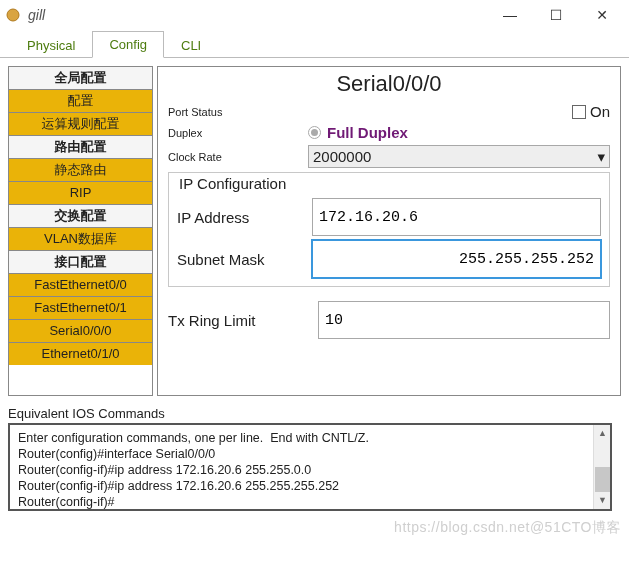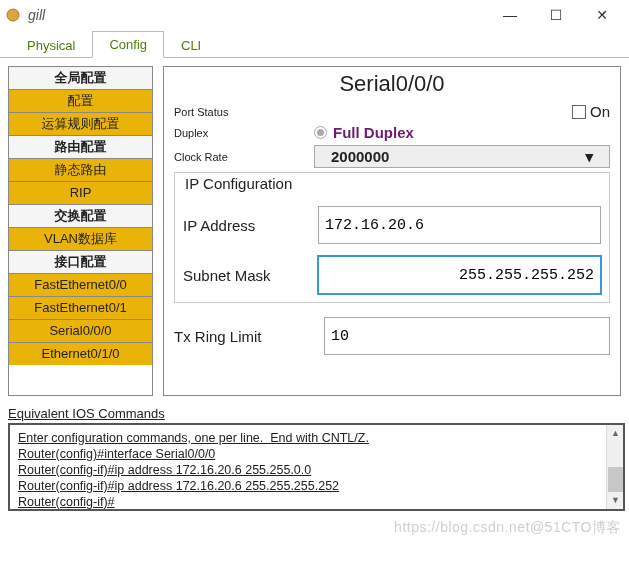--- a/index.html
+++ b/index.html
@@ -6,45 +6,45 @@
   body { margin: 0; background: #fff; font-size: 13px; color: #222; }
   .window { width: 629px; height: 567px; background: #fff; position: relative; }
   .titlebar { height: 30px; display: flex; align-items: center; padding: 0 4px; color: #555; }
   .titlebar .icon-slot { width: 18px; height: 18px; margin-right: 6px; display:flex; align-items:center; justify-content:center;}
   .titlebar .title { flex:1; font-size: 14px; color: #555; font-style: italic; }
   .winbtns { display: flex; }
   .winbtn { width: 46px; height: 30px; display:flex; align-items:center; justify-content:center; color:#333; font-size:14px;}
   .tabstrip { height: 28px; border-bottom: 1px solid #bbb; display:flex; align-items:flex-end; padding-left: 10px; gap:0; position: relative; background:#fff;}
   .tab { padding: 5px 16px; font-size: 13px; border:1px solid transparent; border-bottom:none; position:relative; top:1px; color:#4d7c0f; cursor:default;}
   .tab.active { border-color:#bbb; background:#fff; border-bottom:1px solid #fff; }
-  .mainrow { display:flex; padding: 8px 8px 4px 8px; gap:10px; }
+  .mainrow { display:flex; padding: 8px 8px 4px 8px; gap:4px; }
   .sidebar { width: 145px; border:1px solid #888; background:#fff; }
   .side-item { text-align:center; font-size:13px; padding:2px 2px; border-bottom:1px solid #888; background:#eab308; cursor:default; line-height:18px;}
   .side-item.head { font-weight:bold; background:#f5f5f5;}
   .side-item:last-child { border-bottom:none; }
   .panel { flex:1; border:1px solid #888; background:#fff; padding: 2px 10px 10px 10px; min-height: 330px; position:relative;}
   .panel-title { text-align:center; font-size:22px; padding:2px 0 6px 0; }
   .row { display:flex; align-items:center; margin-bottom:4px; }
   .lab { width: 140px; font-size:11px; }
   .val { flex:1; font-size:15px; display:flex; align-items:center; }
   .checkbox { width:14px; height:14px; border:1px solid #666; margin-right:4px; background:#fff;}
   .radio { width:13px; height:13px; border:1px solid #aaa; border-radius:50%; margin-right:6px; display:inline-block; position:relative;}
   .radio.sel::after { content:""; width:7px; height:7px; background:#aaa; border-radius:50%; position:absolute; left:2px; top:2px;}
   .disabled-text { color:#701a75;font-weight:bold; }
   .on-cell { justify-content: flex-end; }
-  .select-like { flex:1; border:1px solid #a8a8a8; background:#eee; padding:2px 16px; display:flex; align-items:center; justify-content:space-between; font-size:15px; height:23px;font-weight:bold;}
+  .select-like { flex:1; border:1px solid #a8a8a8; background:#eee; padding:2px 4px; display:flex; align-items:center; justify-content:space-between; font-size:15px; height:23px;}
   .fieldset { border:1px solid #c8c8c8; margin:4px 0 0 0; padding:4px 8px 8px 8px;}
   .fs-legend { font-size:15px; margin:-14px 0 2px -2px; background:#fff; display:inline-block; padding:0 4px;}
-  .inprow { display:flex; align-items:center; margin-top:12px; }
+  .inprow { display:flex; align-items:center; margin-top:4px; }
   .inprow .ilab { width:135px; font-size:15px; }
   .tinput { flex:1; border:1px solid #a8a8a8; padding:12px 6px; font-size:15px; font-family:Liberation Mono, monospace; height:38px; background:#fff;}
   .tinput.focus { outline:1px solid #3a97dd; border-color:#3a97dd;text-align:right;}
   .tx-row { display:flex; align-items:center; margin-top:14px;}
   .tx-row .ilab { width:150px; font-size:15px;}
-  .cmds-wrap { padding: 6px 4px 6px 8px; text-decoration: underline; }
+  .cmds-wrap { padding: 6px 17px 6px 8px; }
   .cmds-label { font-size:13px; margin-bottom:2px;}
   .cmds-box { border:2px solid #555; padding:6px 8px; font-family:"Courier New", monospace; font-size:12.5px; line-height:15px; white-space:pre; position:relative; height:88px; overflow:hidden;}
   .scrolltrack { position:absolute; right:0; top:0; width:17px; height:100%; background:#f0f0f0; border-left:1px solid #ddd;}
   .scrollbtn { width:17px; height:17px; display:flex; align-items:center; justify-content:center; font-size:9px; color:#666; background:#f0f0f0;}
   .scrollthumb { position:absolute; right:0; width:15px; left:1px; background:#c7c7c7; }
   .watermark { position:absolute; right:8px; bottom:30px; font-size:14px; color:#cfcfcf; pointer-events:none; letter-spacing:0.5px;}
 </style>
 </head>
 <body>
 

